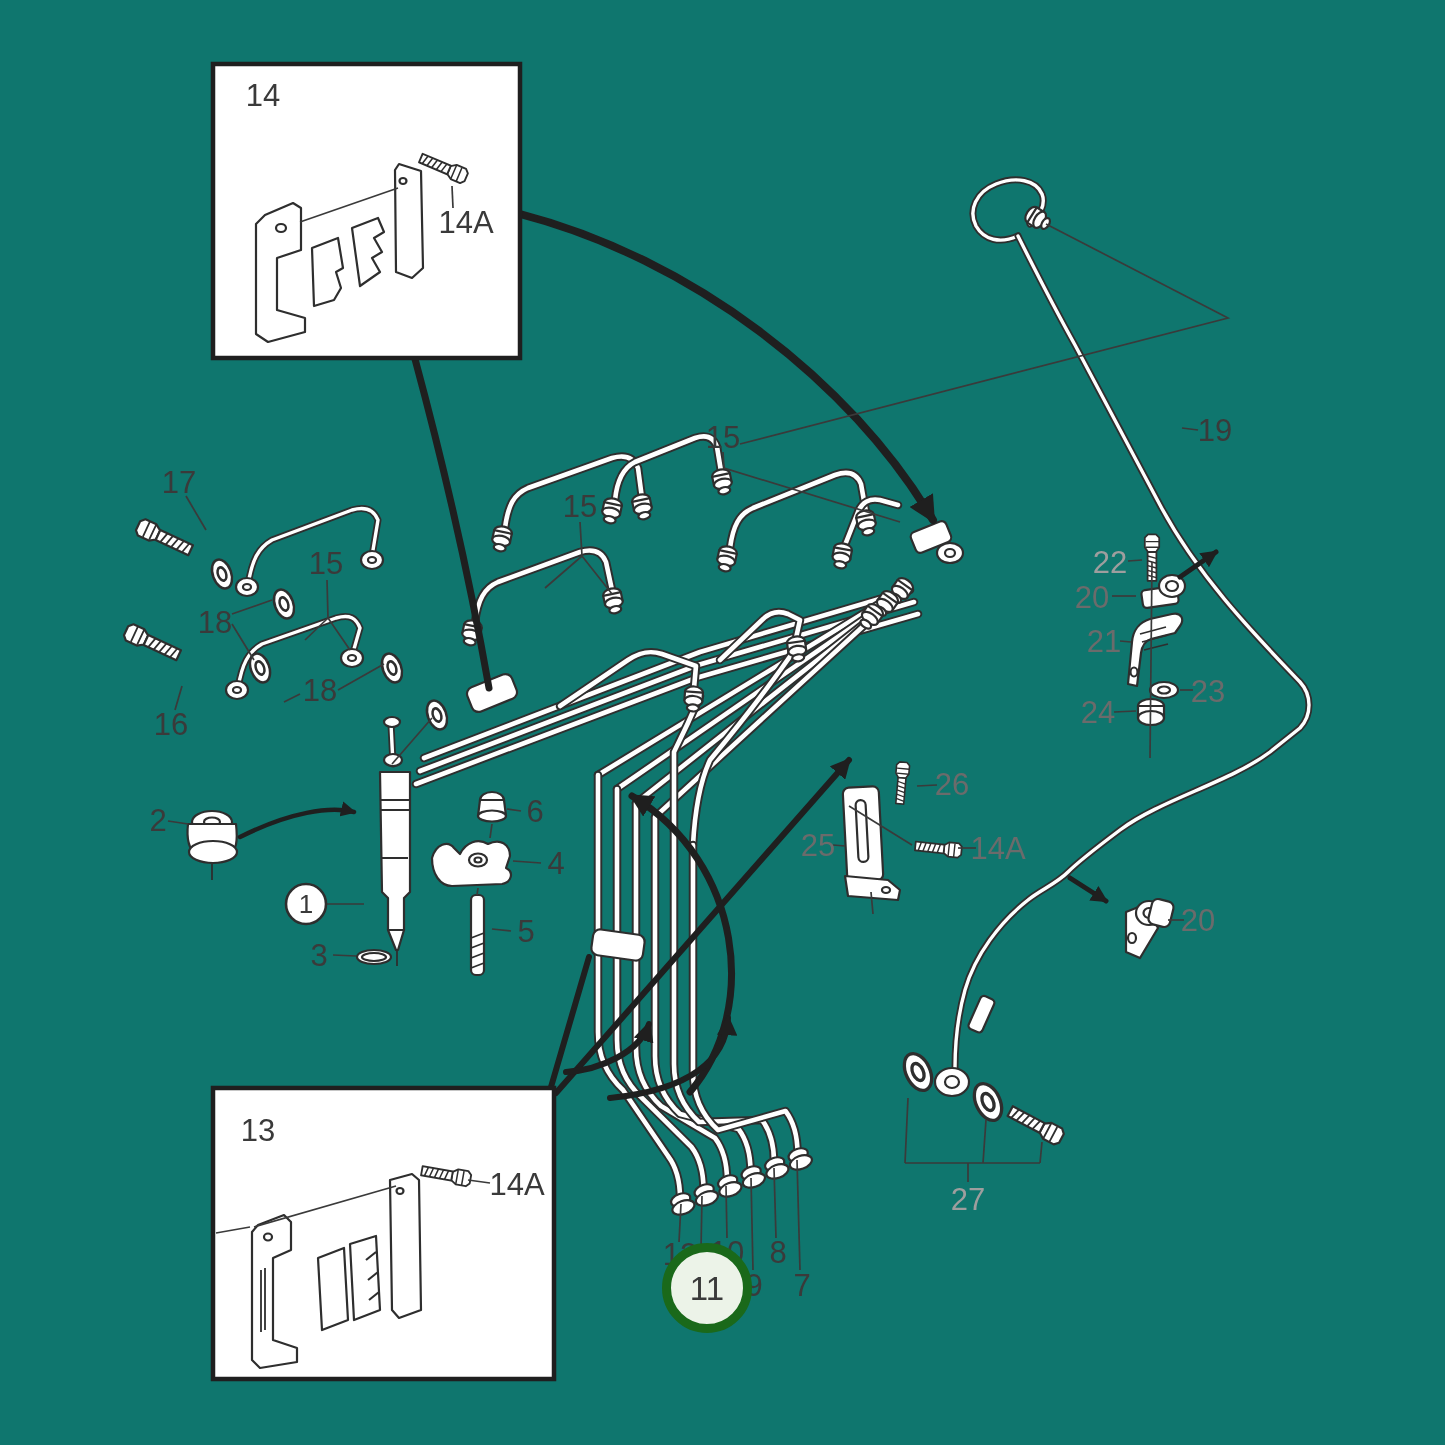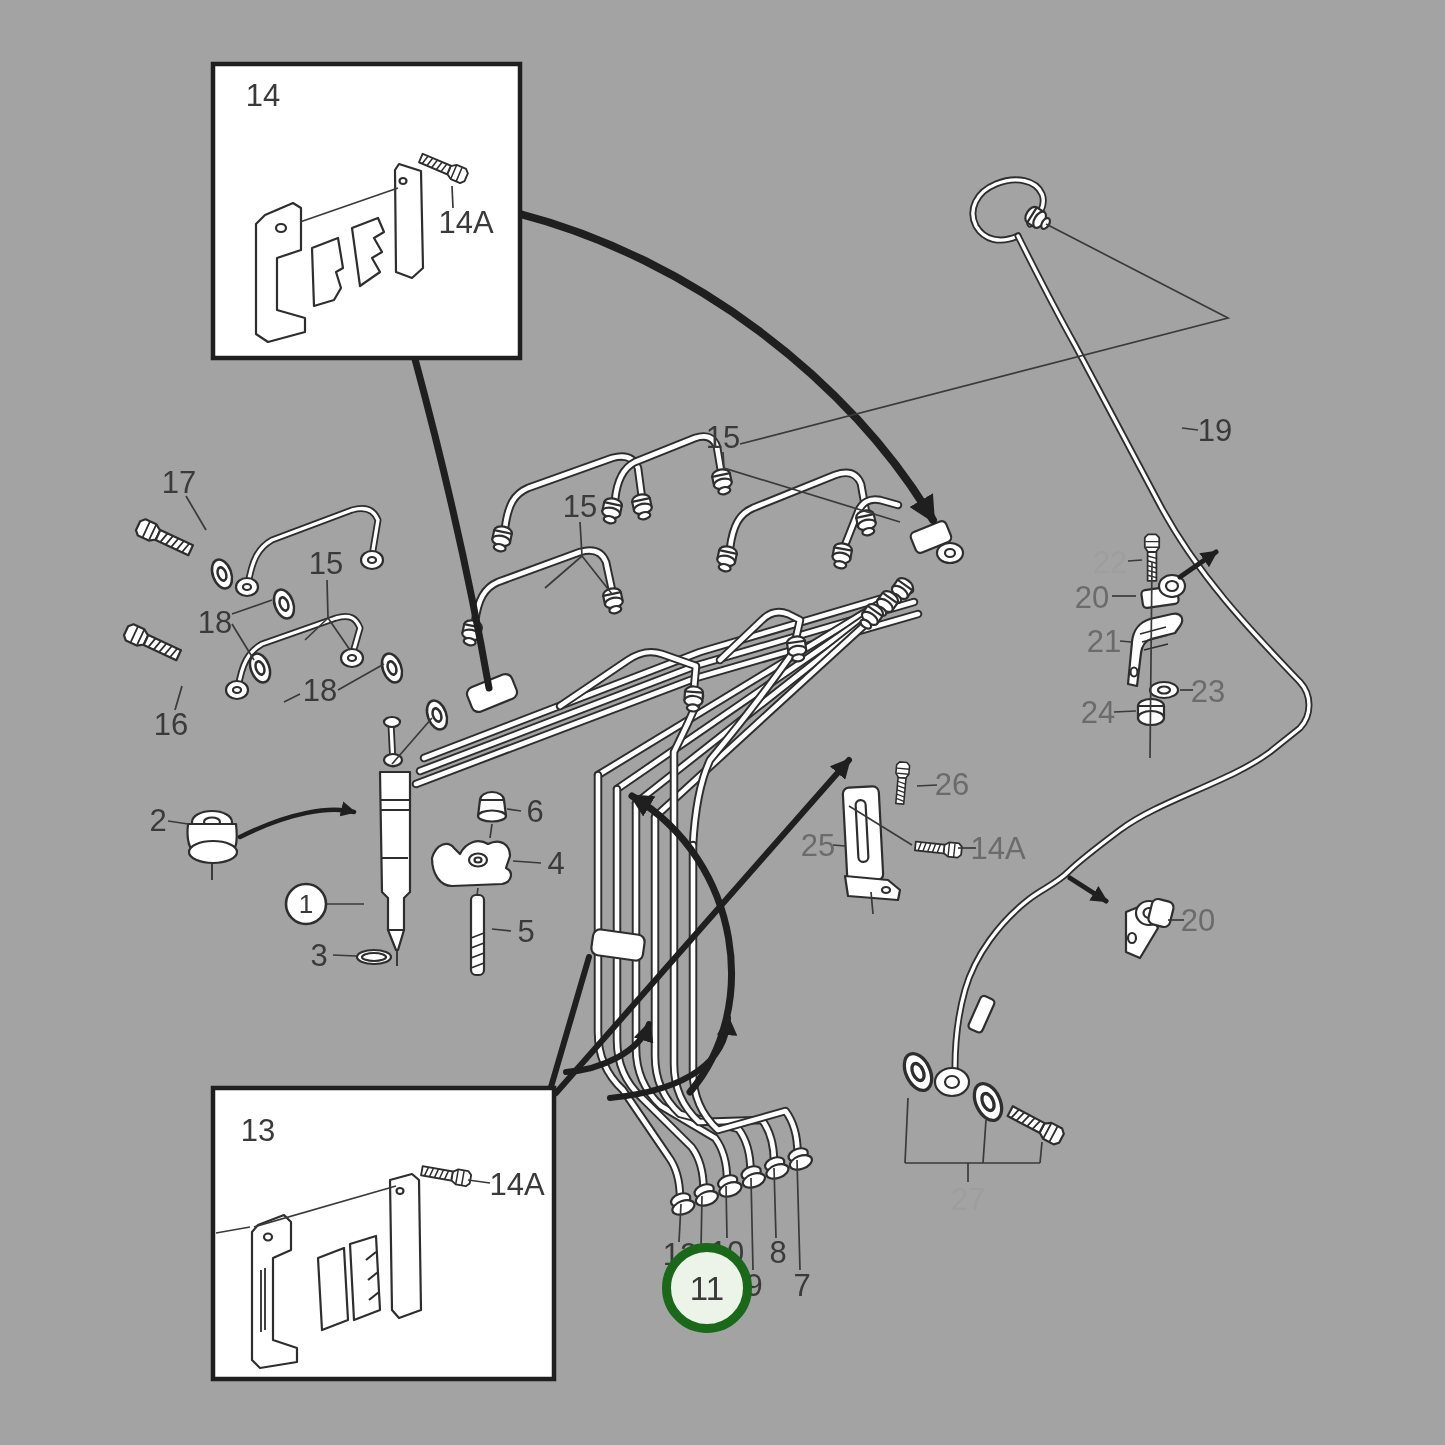--- a/index.html
+++ b/index.html
@@ -1,17 +1,17 @@
 <!DOCTYPE html>
 <html><head>
 <meta charset="utf-8">
 <style>
   html,body{margin:0;padding:0;background:#ffffff;}
   body{font-family:"Liberation Sans", sans-serif;}
-  .stage{position:relative;width:1445px;height:1445px;background:#a3a3a3;overflow:hidden;}
+  .stage{position:relative;width:1445px;height:1445px;background:#0f766e;overflow:hidden;}
   svg{display:block;}
   .pipe{stroke:#2e2e2e;stroke-width:8.5;fill:none;stroke-linecap:round;stroke-linejoin:round;}
   .pipe.thin{stroke-width:7;}
   .pipe-inner{stroke:#ffffff;stroke-width:4.6;fill:none;stroke-linecap:round;stroke-linejoin:round;}
   .pipe-inner.thin{stroke-width:3.4;}
   .part{stroke:#2e2e2e;stroke-width:2.2;fill:#ffffff;stroke-linejoin:round;}
   .part-line{stroke:#2e2e2e;stroke-width:1.8;fill:none;}
   .leader{stroke:#3a3a3a;stroke-width:1.7;fill:none;}
   .thick{stroke:#1f1f1f;fill:none;stroke-linecap:round;}
   .inset{fill:#ffffff;stroke:#1f1f1f;stroke-width:4.5;}

